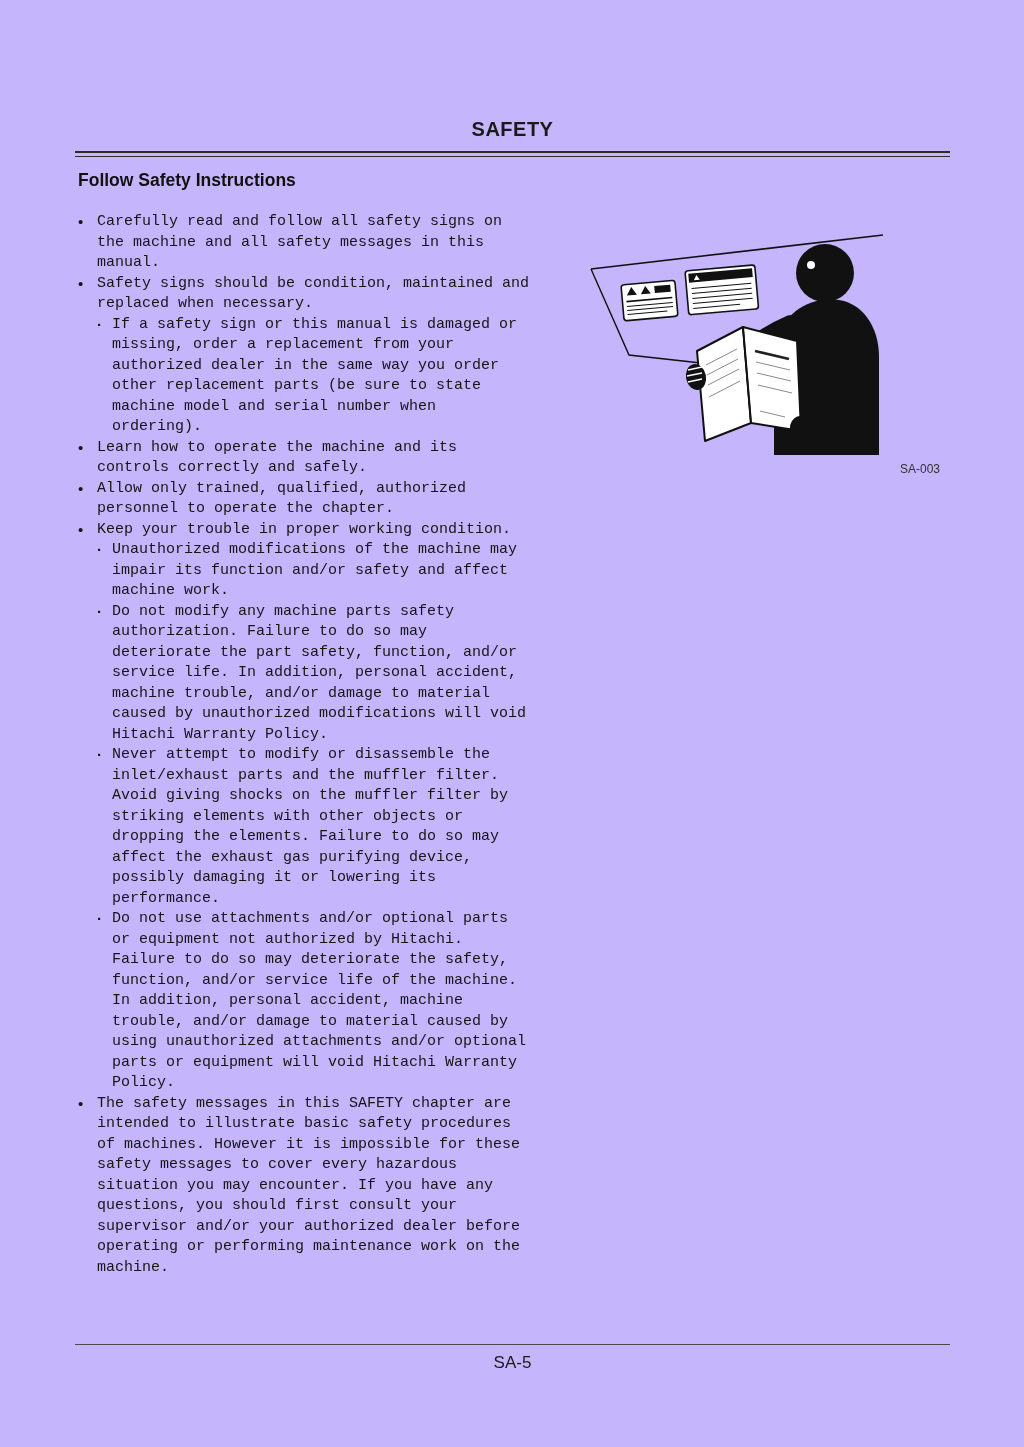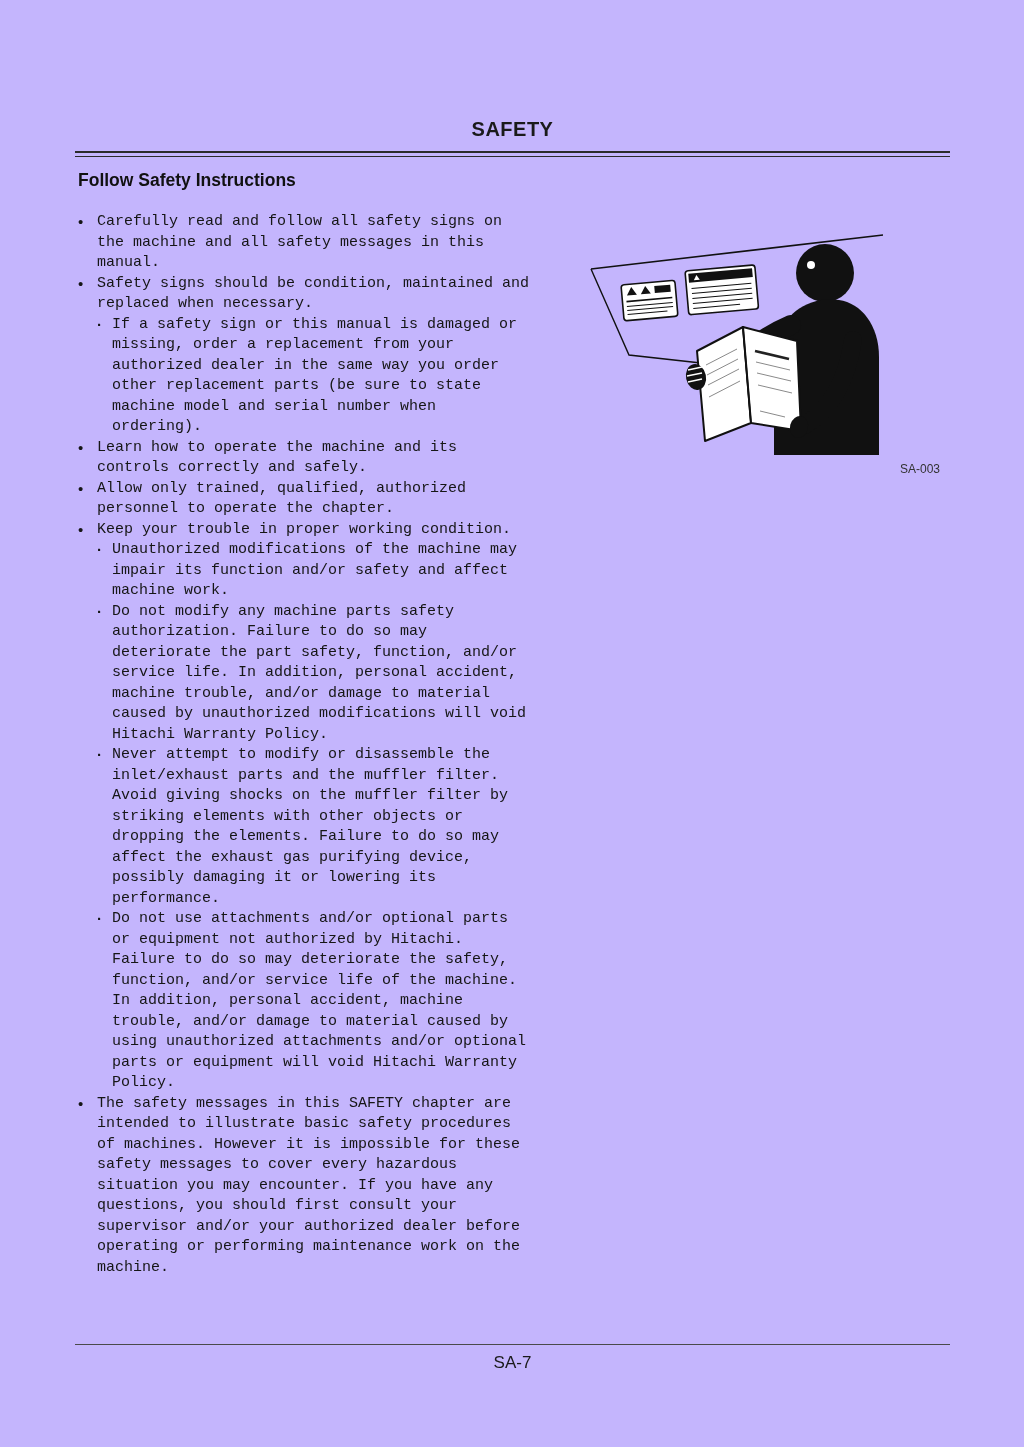--- a/index.html
+++ b/index.html
@@ -169,15 +169,15 @@
         <line x1="103" y1="145" x2="117" y2="142" stroke="#fff" stroke-width="1.3"></line>
         <line x1="102" y1="151" x2="117" y2="148" stroke="#fff" stroke-width="1.3"></line>
         <line x1="103" y1="157" x2="117" y2="154" stroke="#fff" stroke-width="1.3"></line>
         <ellipse cx="214" cy="202" rx="9" ry="11" fill="#111" transform="rotate(14 214 202)"></ellipse>
       </g>
     </svg>
   </div>
   <div class="figure-caption">SA-003</div>
 
   <div class="footer-rule"></div>
-  <div class="page-number">SA-7</div>
+  <div class="page-number">SA-5</div>
 
 </div>
 
 </body></html>

